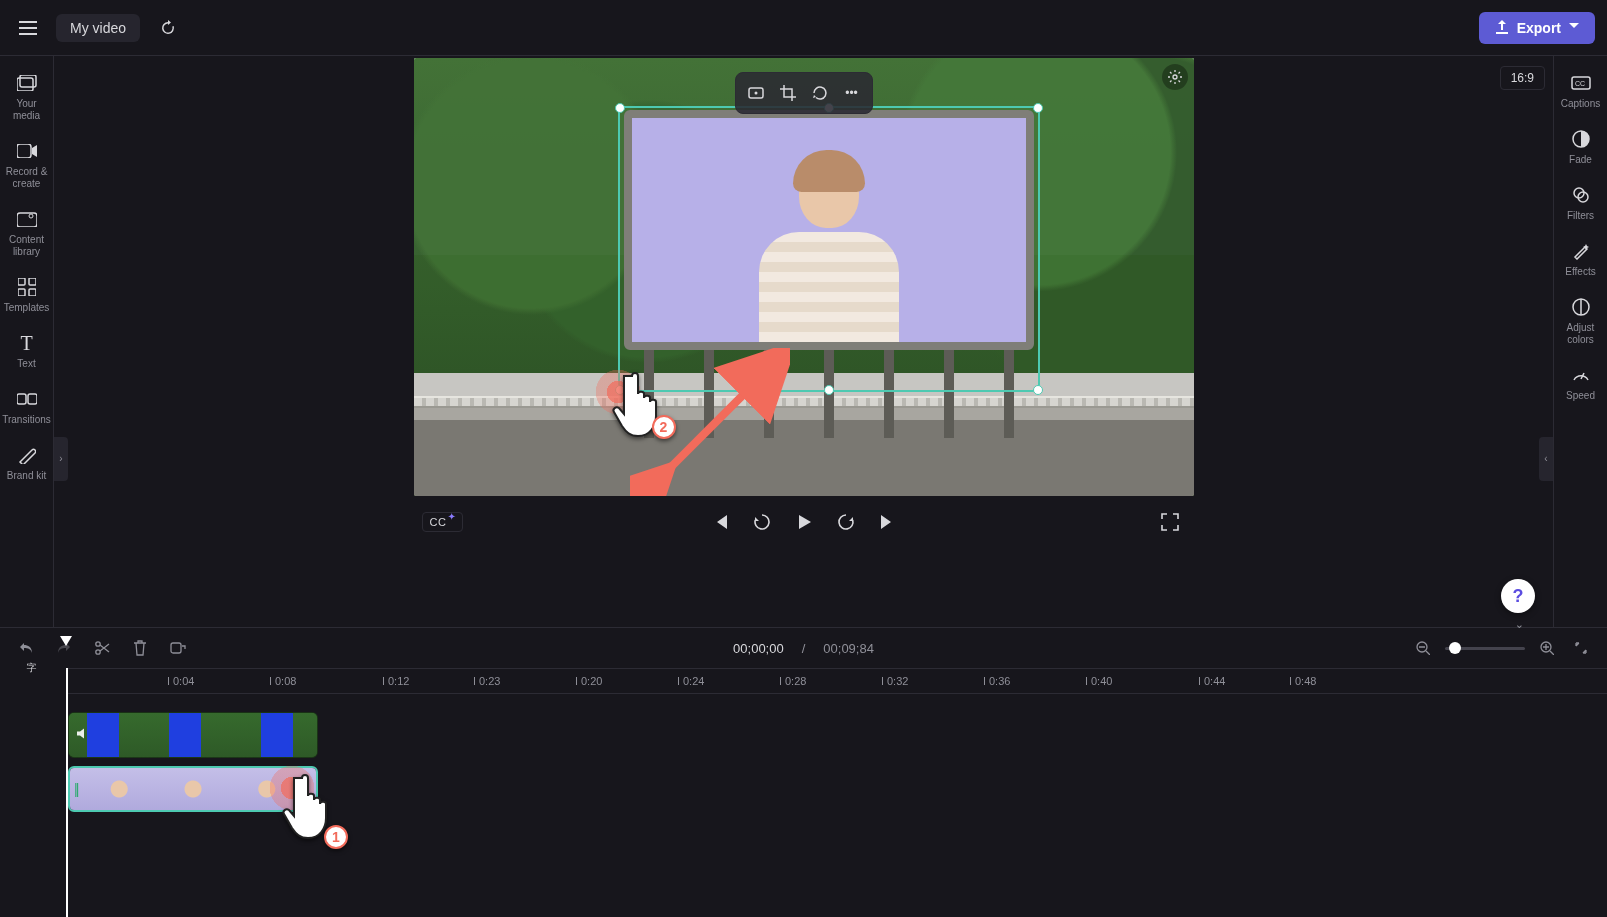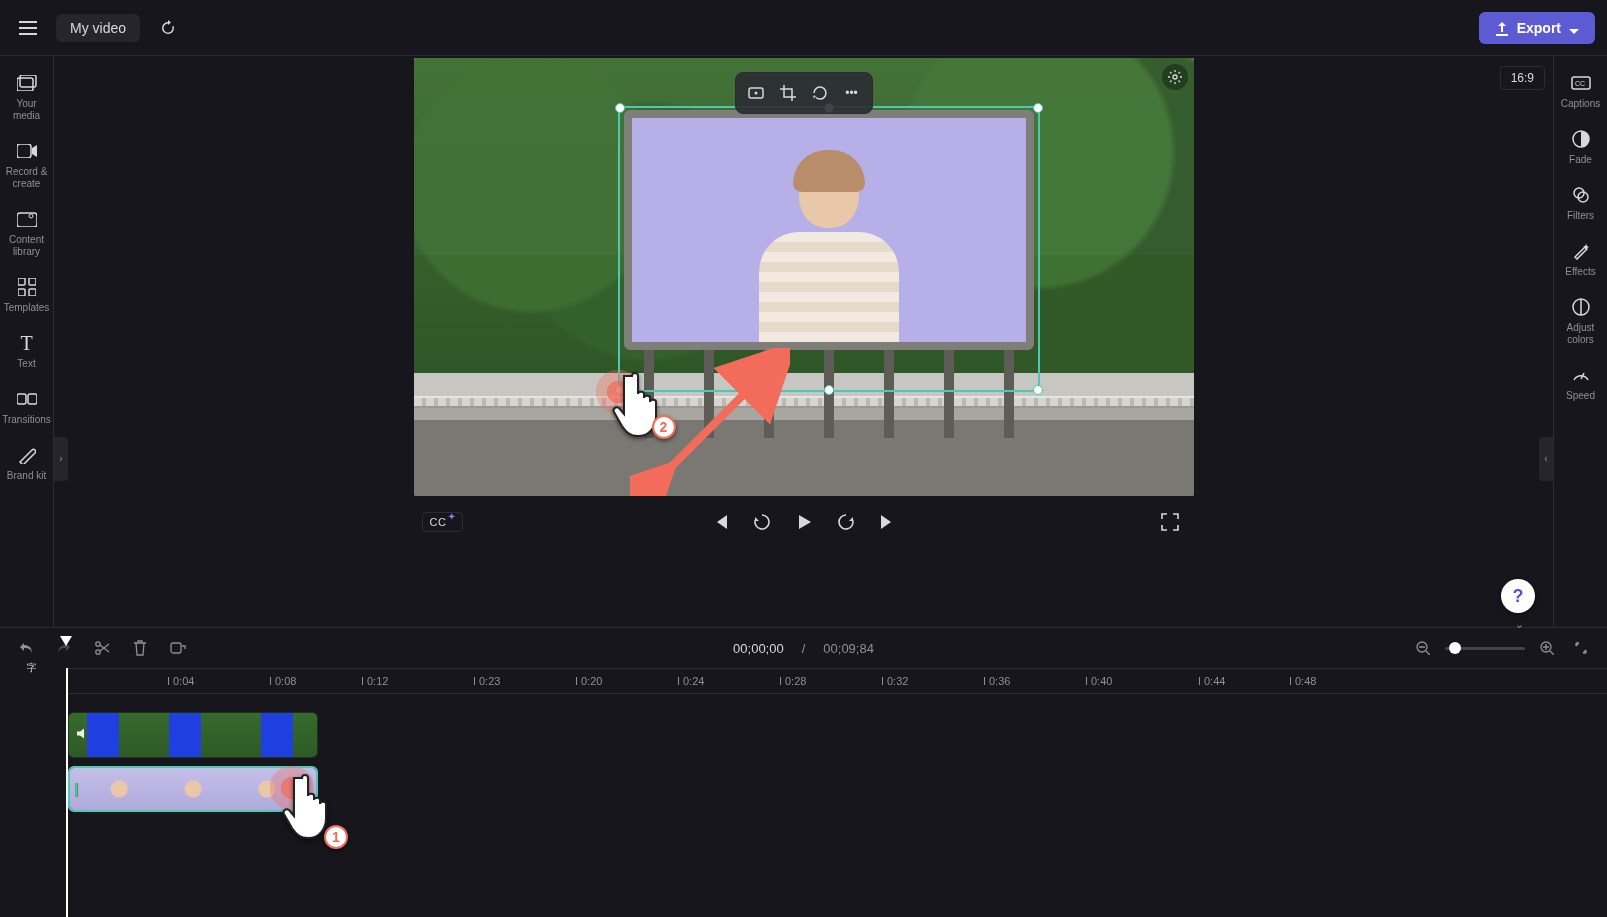--- a/index.html
+++ b/index.html
@@ -12,21 +12,21 @@
     --accent: #6d5dfc;
     --selected: #4dc9b1;
   }
   * { box-sizing: border-box; }
   html, body { margin:0; padding:0; height:100%; width:100%; background:var(--bg); color:var(--text); font-family: "Segoe UI", Arial, sans-serif; font-size:12px; overflow:hidden; }
   .app { display:grid; grid-template-columns:54px 1fr 54px; grid-template-rows:56px 1fr 290px; width:100%; height:100%; }
   .topbar { grid-column:1 / span 3; grid-row:1; display:flex; align-items:center; padding:0 12px; gap:12px; border-bottom:1px solid var(--border); background:var(--bg); }
   .hamburger, .iconbtn { width:32px; height:32px; display:flex; align-items:center; justify-content:center; border-radius:6px; cursor:pointer; }
   .project-name { background:var(--panel2); padding:6px 14px; border-radius:6px; font-size:14px; }
   .spacer { flex:1; }
-  .export-btn { background:#5d5bd4; color:white; padding:8px 16px; border-radius:6px; display:flex; align-items:flex-end; gap:8px; font-size:14px; cursor:pointer; font-weight:600;}
+  .export-btn { background:#5d5bd4; color:white; padding:8px 16px; border-radius:6px; display:flex; align-items:flex-start; gap:8px; font-size:14px; cursor:pointer; font-weight:600;}
 
   .leftbar { grid-column:1; grid-row:2 / span 2; display:flex; flex-direction:column; align-items:center; padding:10px 0; gap:6px; border-right:1px solid var(--border); background:var(--bg); overflow-y:auto;}
   .rightbar { grid-column:3; grid-row:2; display:flex; flex-direction:column; align-items:center; padding:10px 0; gap:6px; border-left:1px solid var(--border); background:var(--bg);}
   .rail-item { display:flex; flex-direction:column; align-items:center; gap:4px; padding:6px 2px; cursor:pointer; width:100%; }
   .rail-icon { width:22px; height:22px; display:flex; align-items:center; justify-content:center; font-size:18px; color:var(--text); }
   .rail-label { font-size:10px; color:var(--muted); text-align:center; line-height:1.2; }
   .leftbar .divider { flex:1; }
 
   .stage { grid-column:2; grid-row:2; display:flex; flex-direction:column; align-items:center; justify-content:flex-start; position:relative; padding:0 20px; }
   .canvas-wrap { position:relative; margin-top:2px; display:inline-block; }
@@ -479,21 +479,21 @@
             <svg width="14" height="14" viewBox="0 0 14 14">
               <path d="M2 5l3-3M2 2h3M2 2v3 M12 9l-3 3M12 12h-3M12 12v-3" stroke="currentColor" stroke-width="1.3" fill="none"></path>
             </svg>
           </div>
       </div>
     </div>
 
     <div class="tl-ruler" id="ruler">
         <div class="tick" style="left: 102px;">0:04</div>
         <div class="tick" style="left: 204px;">0:08</div>
-        <div class="tick" style="left: 296px;">0:12</div>
+        <div class="tick" style="left: 317px;">0:12</div>
         <div class="tick" style="left: 408px;">0:23</div>
         <div class="tick" style="left: 510px;">0:20</div>
         <div class="tick" style="left: 612px;">0:24</div>
         <div class="tick" style="left: 714px;">0:28</div>
         <div class="tick" style="left: 816px;">0:32</div>
         <div class="tick" style="left: 918px;">0:36</div>
         <div class="tick" style="left: 1020px;">0:40</div>
         <div class="tick" style="left: 1122px; margin-left: 11px;">0:44</div>
         <div class="tick" style="left: 1224px;">0:48</div>
       </div>

